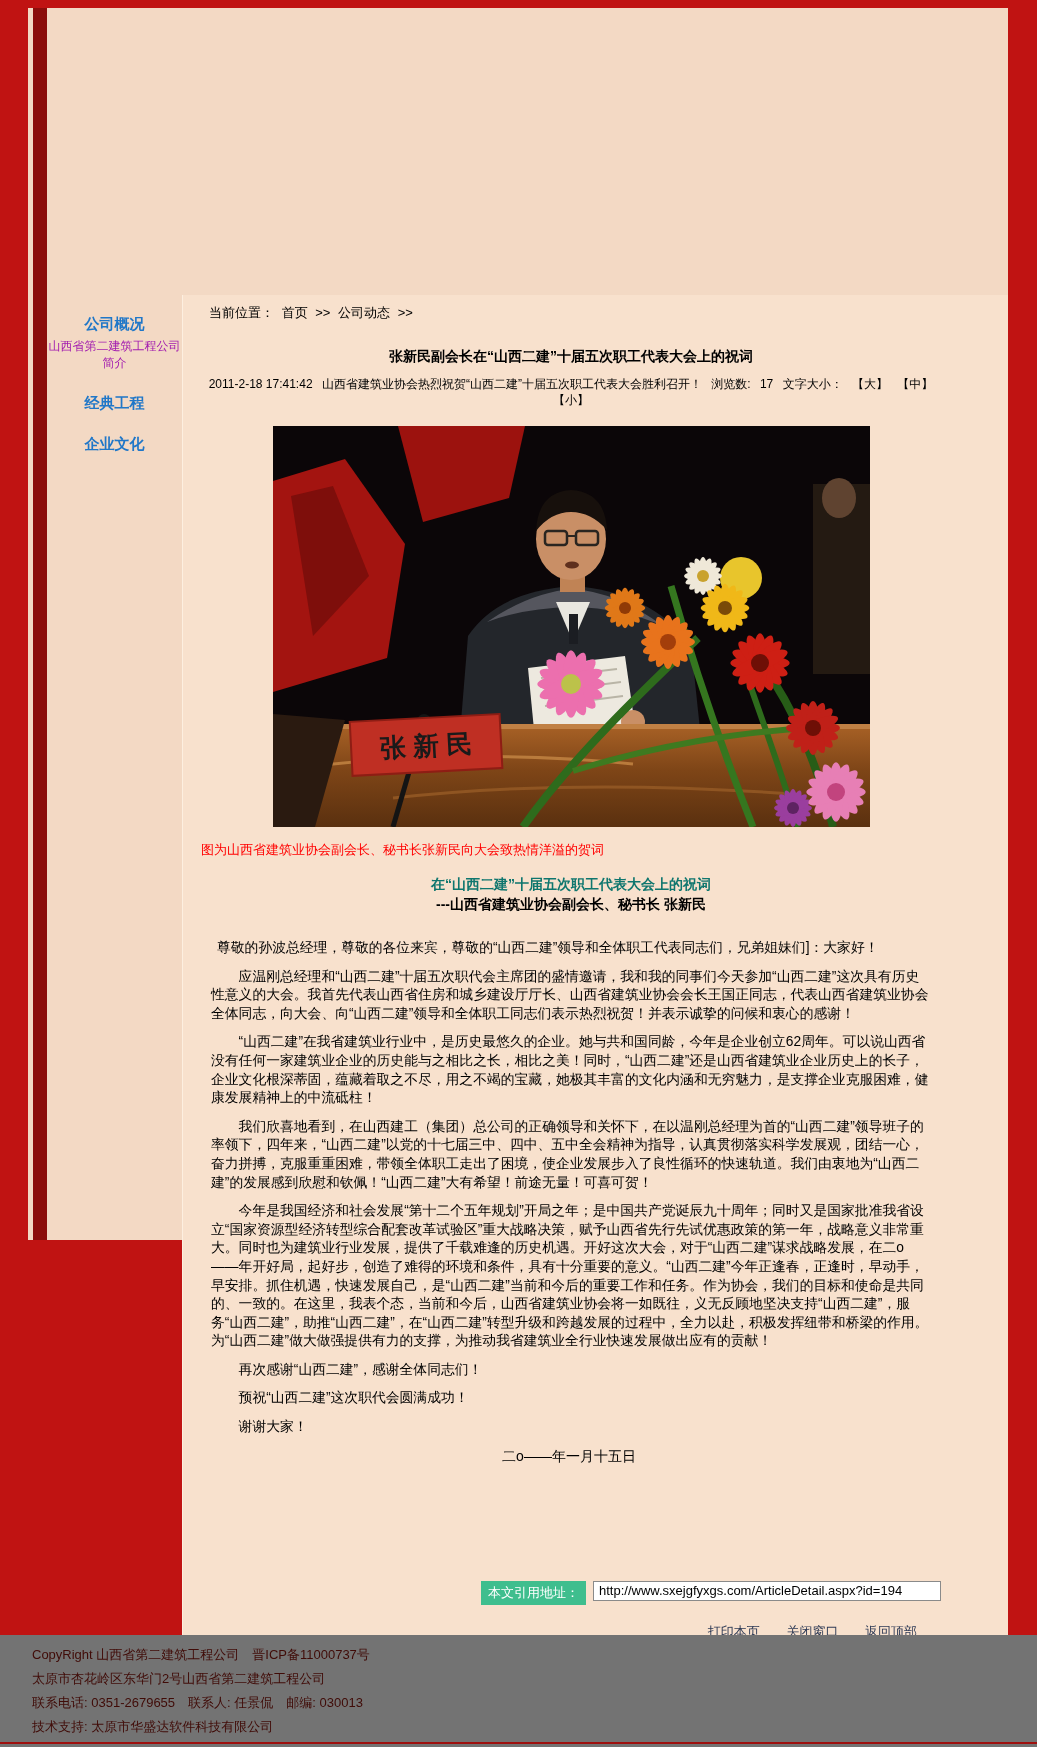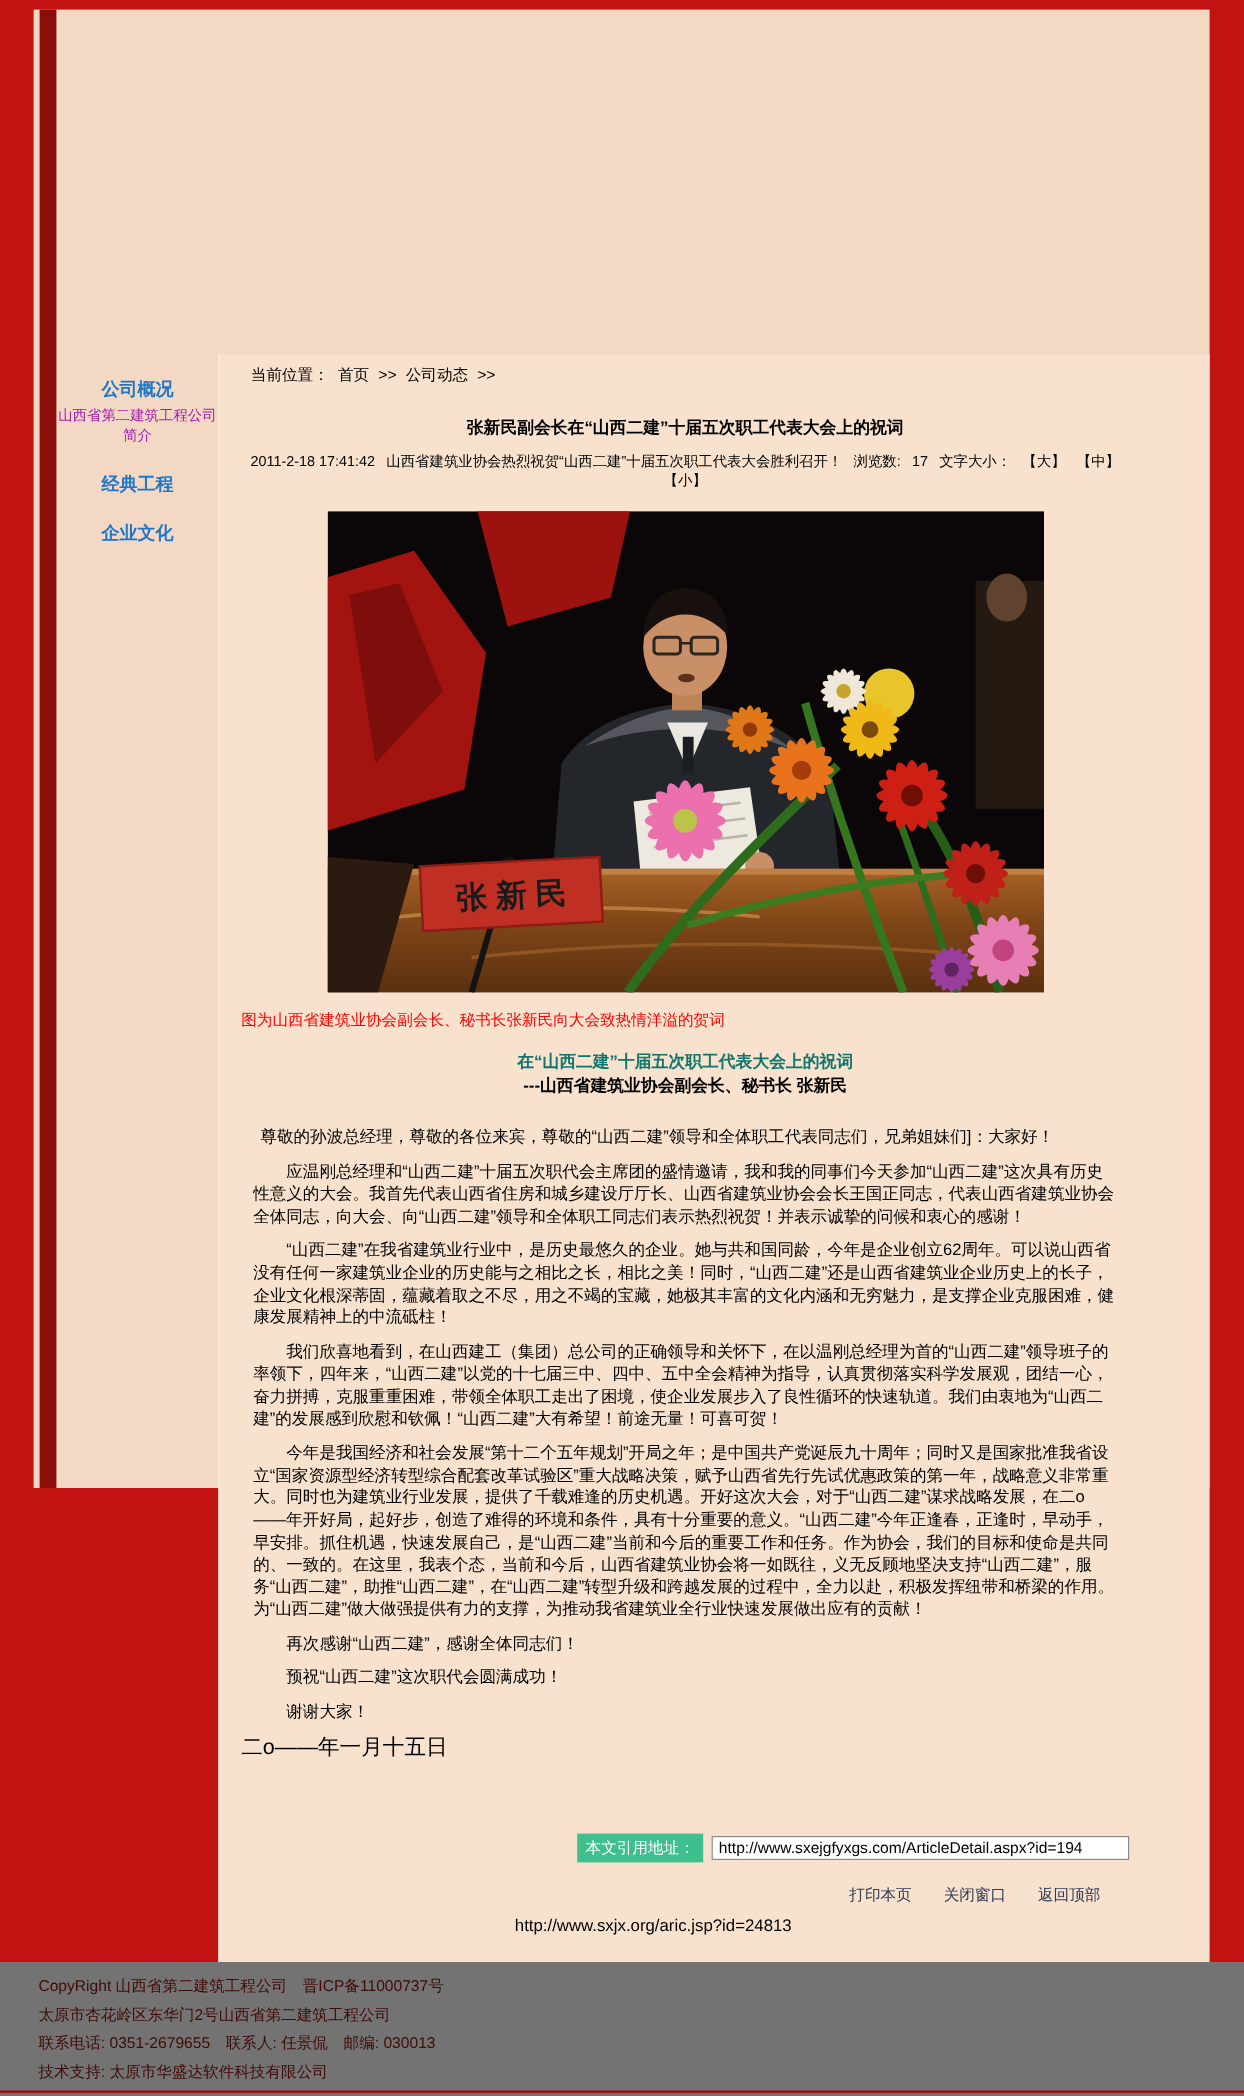--- a/index.html
+++ b/index.html
@@ -25,22 +25,22 @@
   .meta{text-align:center;font-size:12px;margin-top:11px;line-height:16px;}
   .meta span{margin:0 3px;}
   .size-btn{cursor:pointer;}
   .photo{display:block;width:597px;height:401px;margin:18px auto 0;}
   .caption{color:#FF0000;font-size:13px;text-align:left;margin-top:15px;line-height:16px;}
   .subhead{color:#0f766e;font-size:14px;font-weight:bold;text-align:center;margin-top:18px;line-height:17px;}
   .attribution{color:#000;font-size:14px;font-weight:bold;text-align:center;margin-top:3px;line-height:17px;}
   .body-text{margin-top:26px;font-size:13.8px;line-height:18.6px;}
   .body-text p{margin:10px;text-indent:2em;}
   .body-text p.p-first{text-indent:6px;}
-  .date-line{text-align:left;font-size:18px;margin-top:5px;padding-right:4px;line-height:19px;}
-  .cite-row{margin-top:62px;margin-left:234px;display:flex;align-items:center;padding-left:46px;}
+  .date-line{text-align:center;font-size:14px;margin-top:5px;padding-right:4px;line-height:19px;}
+  .cite-row{margin-top:115px;margin-left:234px;display:flex;padding-left:46px;}
   .cite-label{background:#3FBE8E;color:#FFFFFF;font-size:13px;padding:3px 7px;white-space:nowrap;}
   .cite-input{width:336px;height:16px;border:1px solid #8A8A8A;background:#FFFFFF;font-size:13px;
     padding:1px 5px;margin-left:7px;color:#000;font-family:"Liberation Sans","DejaVu Sans",sans-serif;}
   .actions-row{margin-top:18px;text-align:right;padding-right:24px;font-size:13px;}
   .actions-row span{margin-left:23px;color:#2E3A55;cursor:pointer;}
   .ext-link-row{margin-top:8px;margin-left:228px;}
   .ext-link{font-size:14px;color:#000000;cursor:pointer;}
   .footer{position:absolute;left:0;top:1635px;width:1037px;height:112px;background:#737373;
     color:#400B07;font-size:13px;box-sizing:border-box;padding:8px 0 0 32px;}
   .footer .f-line{line-height:24px;}

